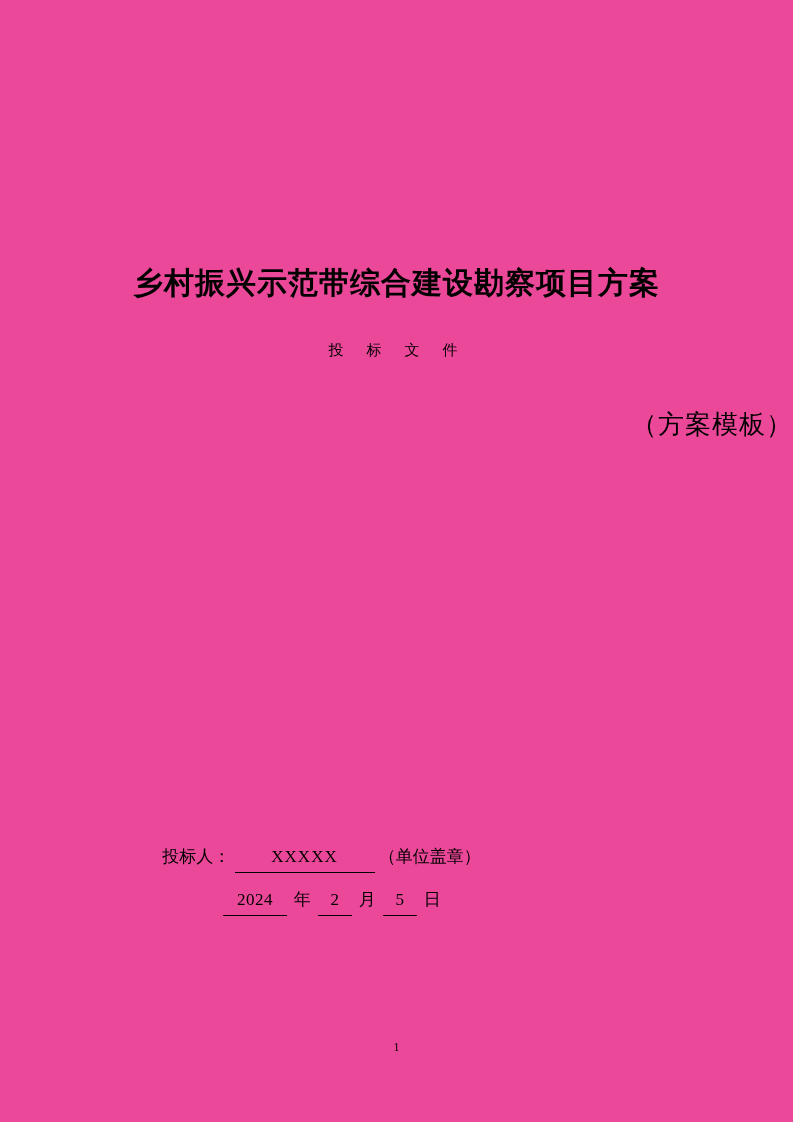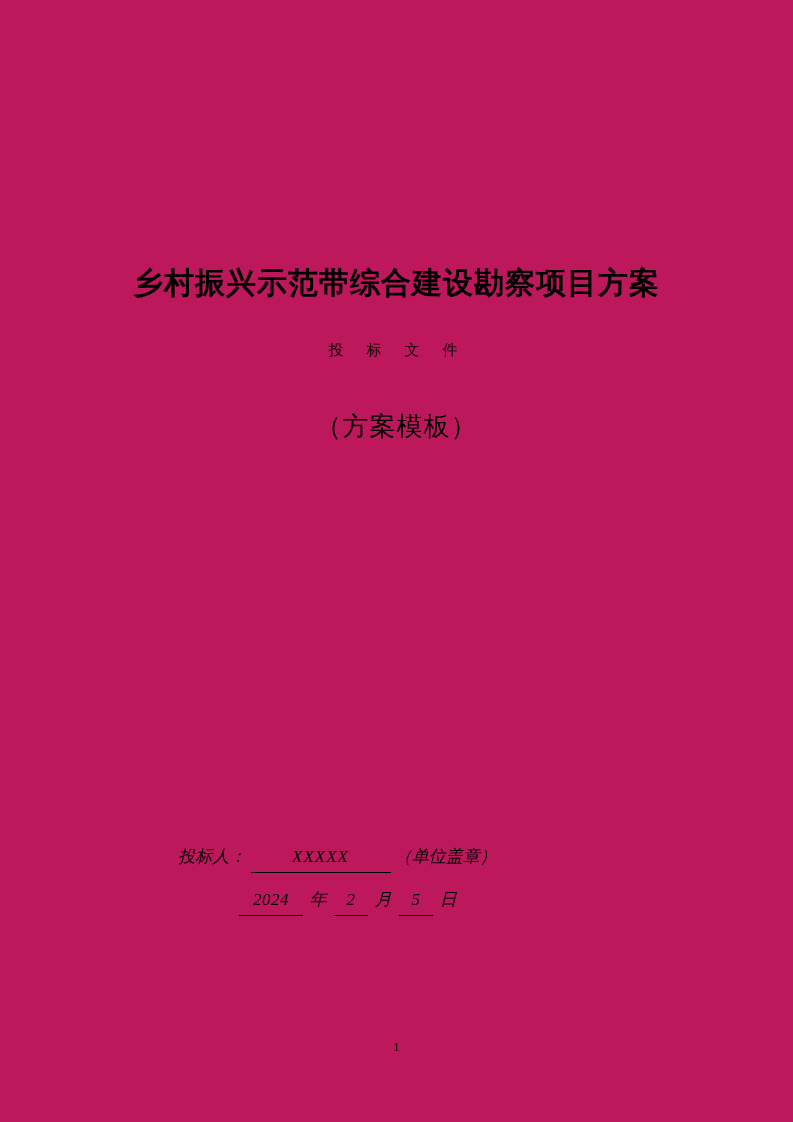--- a/index.html
+++ b/index.html
@@ -10,21 +10,21 @@
   }
   body {
     font-family: "Liberation Serif", "DejaVu Serif", serif;
     color: #000000;
   }
   .page {
     position: relative;
     width: 793px;
     height: 1122px;
     margin: 0 auto;
-    background: #be185d;
+    background: #ec4899;
     overflow: hidden;
   }
 
   
   .title-block {
     position: absolute;
     left: 0;
     top: 262px;
     width: 793px;
     text-align: center;
@@ -41,36 +41,36 @@
     margin: 0;
     padding-top: 36px;
     font-family: Liberation Mono, monospace;
     font-size: 15px;
     letter-spacing: 7px;
     line-height: 24px;
   }
   .doc-template-label {
     margin: 0;
     padding-top: 44px;
-    font-family: Liberation Sans, sans-serif;
+    font-family: Liberation Mono, monospace;
     font-size: 26px;
     line-height: 36px;
     letter-spacing: 1px;
+    text-align: right;
   }
 
   
   .sign-block {
     position: absolute;
-    left: 16px;
+    left: 0;
     top: 842px;
     width: 643px;
     text-align: center;
     font-size: 17px;
     line-height: 30px;
-    font-style: italic;
   }
   .sign-row {
     display: block;
     white-space: nowrap;
   }
   .sign-row .label {
     font-family: "Liberation Serif", "DejaVu Serif", serif;
   }
   .blank {
     display: inline-block;

